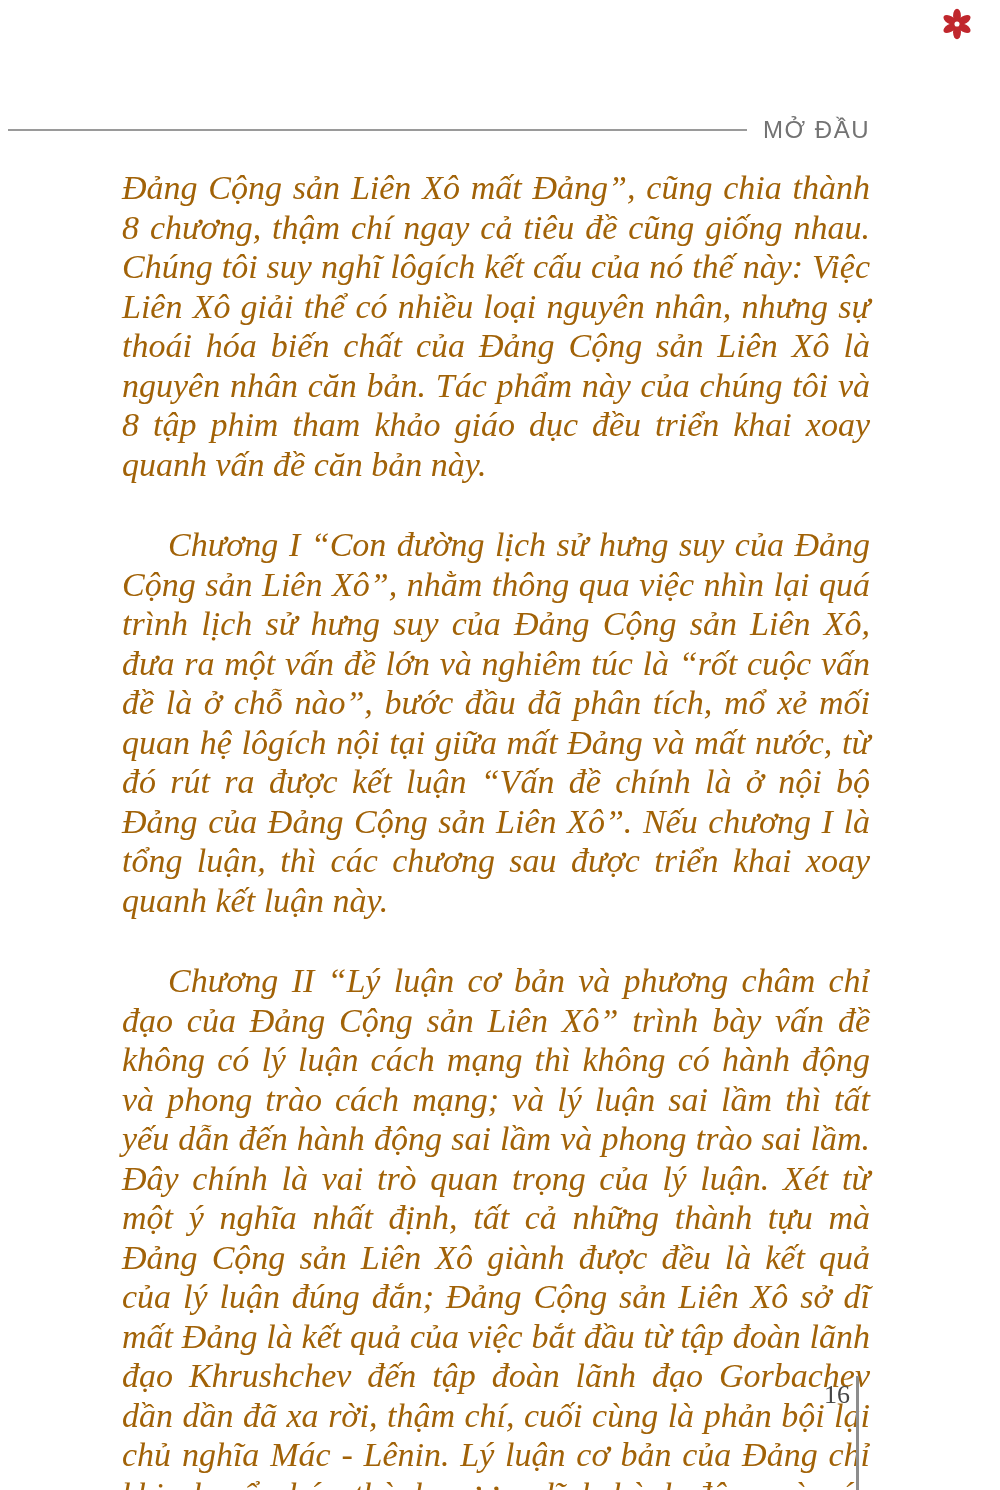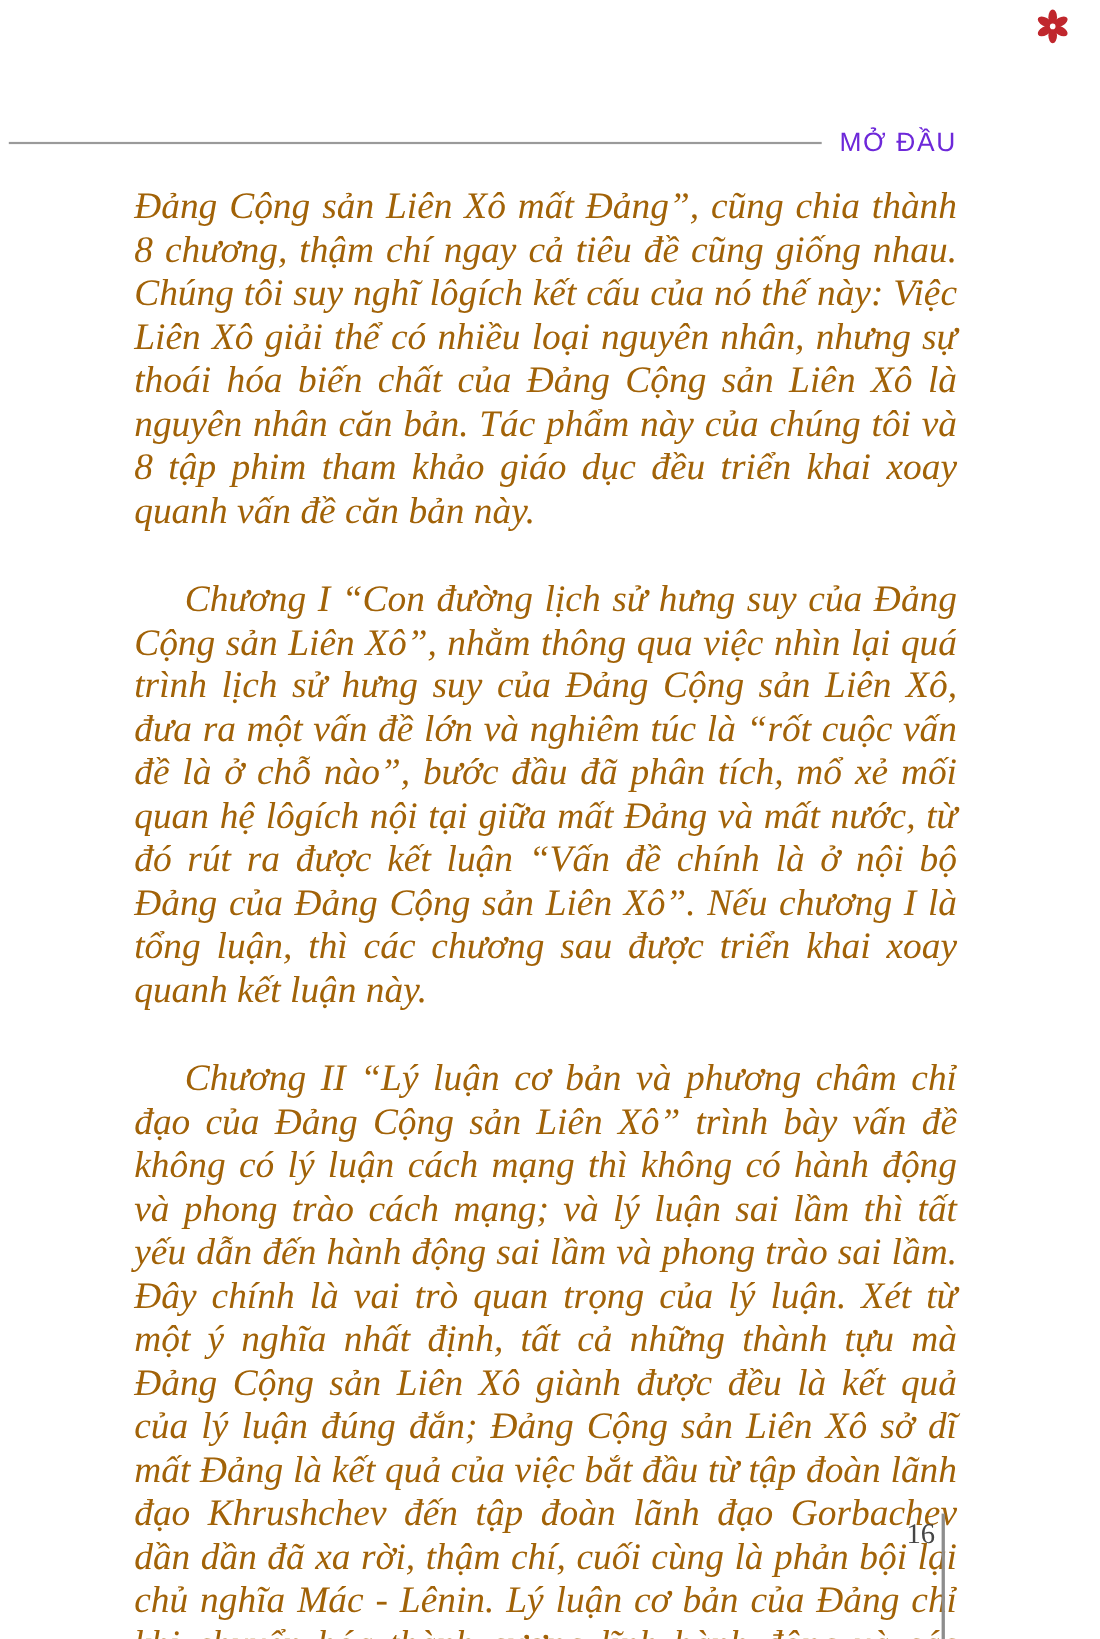--- a/index.html
+++ b/index.html
@@ -33,21 +33,21 @@
   .header-rule {
     flex: 1 1 auto;
     height: 2px;
     background: #9a9a9a;
   }
   .header-title {
     flex: 0 0 auto;
     font-family: "Liberation Sans", sans-serif;
     font-size: 24px;
     font-weight: 500;
-    color: #6d28d9;
+    color: #737373;
     letter-spacing: 1.5px;
     white-space: nowrap;
   }
 
   .content {
     position: absolute;
     top: 168px;
     left: 122px;
     width: 748px;
     color: #a16207;

